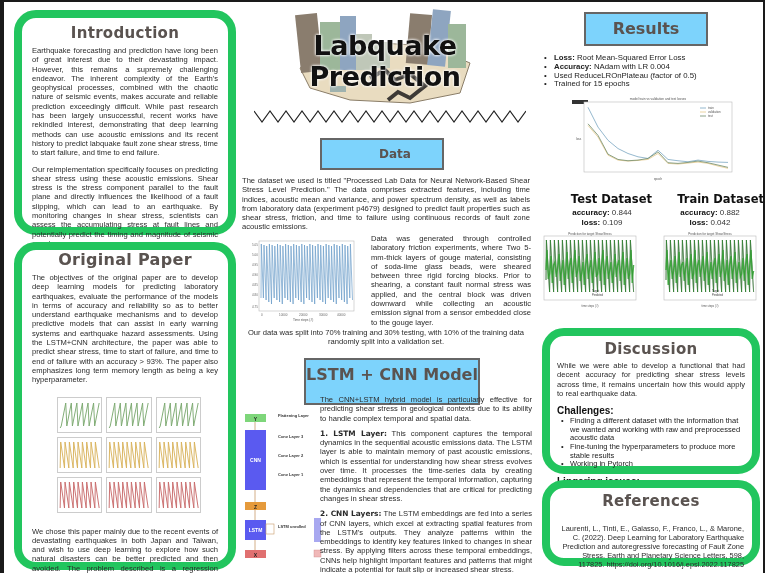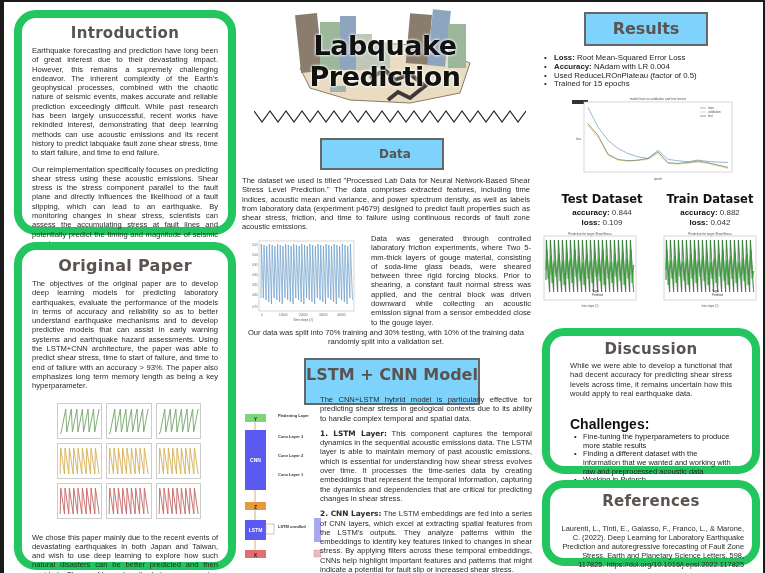--- a/index.html
+++ b/index.html
@@ -23,21 +23,21 @@
   }
   .txt { font-size: 7.6px; line-height: 9.3px; text-align: justify; color: #2a2a2a; }
   .txt p { margin-bottom: 7px; }
   .c { text-align: center; }
 
   
   #intro { left: 10px; top: 8px; width: 222px; height: 225px; padding: 6px 10px; }
   #intro .panel-title { font-size: 15px; margin-bottom: 4px; }
 
   
-  #orig { left: 10px; top: 240px; width: 222px; height: 328px; padding: 6px 10px; }
+  #orig { left: 10px; top: 240px; width: 222px; height: 328px; padding: 0 10px; }
   #orig .panel-title { font-size: 16px; margin-bottom: 4px; }
   .grid-fig {
     width: 160px; height: 128px; margin: 6px auto 8px auto;
     display: grid; grid-template-columns: repeat(3, 1fr); grid-template-rows: repeat(3, 1fr); gap: 4px;
     padding: 6px 4px 6px 12px; position: relative;
   }
   .grid-fig .cell { border: 1px solid #ccc; position: relative; overflow: hidden; background: #fff; }
   .grid-fig .cell svg { width: 100%; height: 100%; display: block; }
 
   
@@ -67,29 +67,29 @@
   #model-diagram { position: absolute; left: 238px; top: 398px; width: 85px; height: 170px; }
   #model-body { position: absolute; left: 316px; top: 393px; width: 212px; }
   #model-body p { margin-bottom: 6px; }
   #model-body b { font-family: "DejaVu Sans", sans-serif; font-size: 7.4px; }
 
   
   #results-title { left: 580px; top: 10px; width: 124px; height: 34px; font-size: 16px; line-height: 30px; }
   #results-list { position: absolute; left: 540px; top: 52px; width: 200px; font-size: 7.8px; line-height: 8.8px; list-style: none; }
   #results-list li::before { content: "•"; display: inline-block; width: 10px; }
   #loss-chart { position: absolute; left: 568px; top: 94px; width: 166px; height: 86px; }
-  .ds-title { position: absolute; font-family: "DejaVu Sans", sans-serif; font-weight: bold; font-size: 11.5px; color: #111; text-align: center; }
+  .ds-title { position: absolute; font-family: "DejaVu Sans", sans-serif; font-weight: bold; font-size: 11.5px; color: #111; text-align: right; }
   .ds-metric { position: absolute; font-size: 8px; text-align: center; color: #333; line-height: 10px; }
   .ds-metric b { color: #111; }
   .pred-chart { position: absolute; width: 104px; height: 80px; }
 
   
-  #disc { left: 538px; top: 326px; width: 218px; height: 146px; padding: 4px 20px; }
+  #disc { left: 538px; top: 326px; width: 218px; height: 146px; padding: 4px 7px; }
   #disc .panel-title { font-size: 15px; margin-bottom: 3px; }
-  #disc .sub { font-weight: bold; font-size: 14px; margin-top: 18px; margin-bottom: 1px; color: #111; }
+  #disc .sub { font-weight: bold; font-size: 10px; margin-top: 7px; margin-bottom: 1px; color: #111; }
   #disc ul { list-style: none; padding-left: 4px; }
   #disc li { font-size: 7.5px; line-height: 8.6px; padding-left: 9px; position: relative; }
   #disc li::before { content: "•"; position: absolute; left: 0; }
 
   
   #refs { left: 538px; top: 478px; width: 218px; height: 86px; padding: 4px 8px; }
   #refs .panel-title { font-size: 15px; margin-bottom: 14px; }
   #refs .txt { text-align: right; font-size: 7.4px; line-height: 9px; }
 </style>
 </head>
@@ -296,22 +296,22 @@
       <text x="56" y="62" font-size="2.6" fill="#333">Target</text>
       <text x="56" y="66" font-size="2.6" fill="#333">Predicted</text>
       <text x="54" y="77" font-size="2.8" text-anchor="middle" fill="#555">time steps (#)</text>
     </svg>
 
   <div class="panel" id="disc">
     <div class="panel-title">Discussion</div>
     <div class="txt">While we were able to develop a functional that had decent accuracy for predicting shear stress levels across time, it remains uncertain how this would apply to real earthquake data.</div>
     <div class="sub">Challenges:</div>
     <ul>
+      <li>Finding a different dataset with the information that we wanted and working with raw and preprocessed acoustic data</li>
       <li>Fine-tuning the hyperparameters to produce more stable results</li>
-      <li>Finding a different dataset with the information that we wanted and working with raw and preprocessed acoustic data</li>
       <li>Working in Pytorch</li>
     </ul>
     <div class="sub">Lingering issues:</div>
     <ul>
       <li>Loss plateaus ~0.10 and can't seem to dip under</li>
       <li>Accuracy is significantly lower than the paper's 93%</li>
     </ul>
   </div>
 
   <div class="panel" id="refs">

